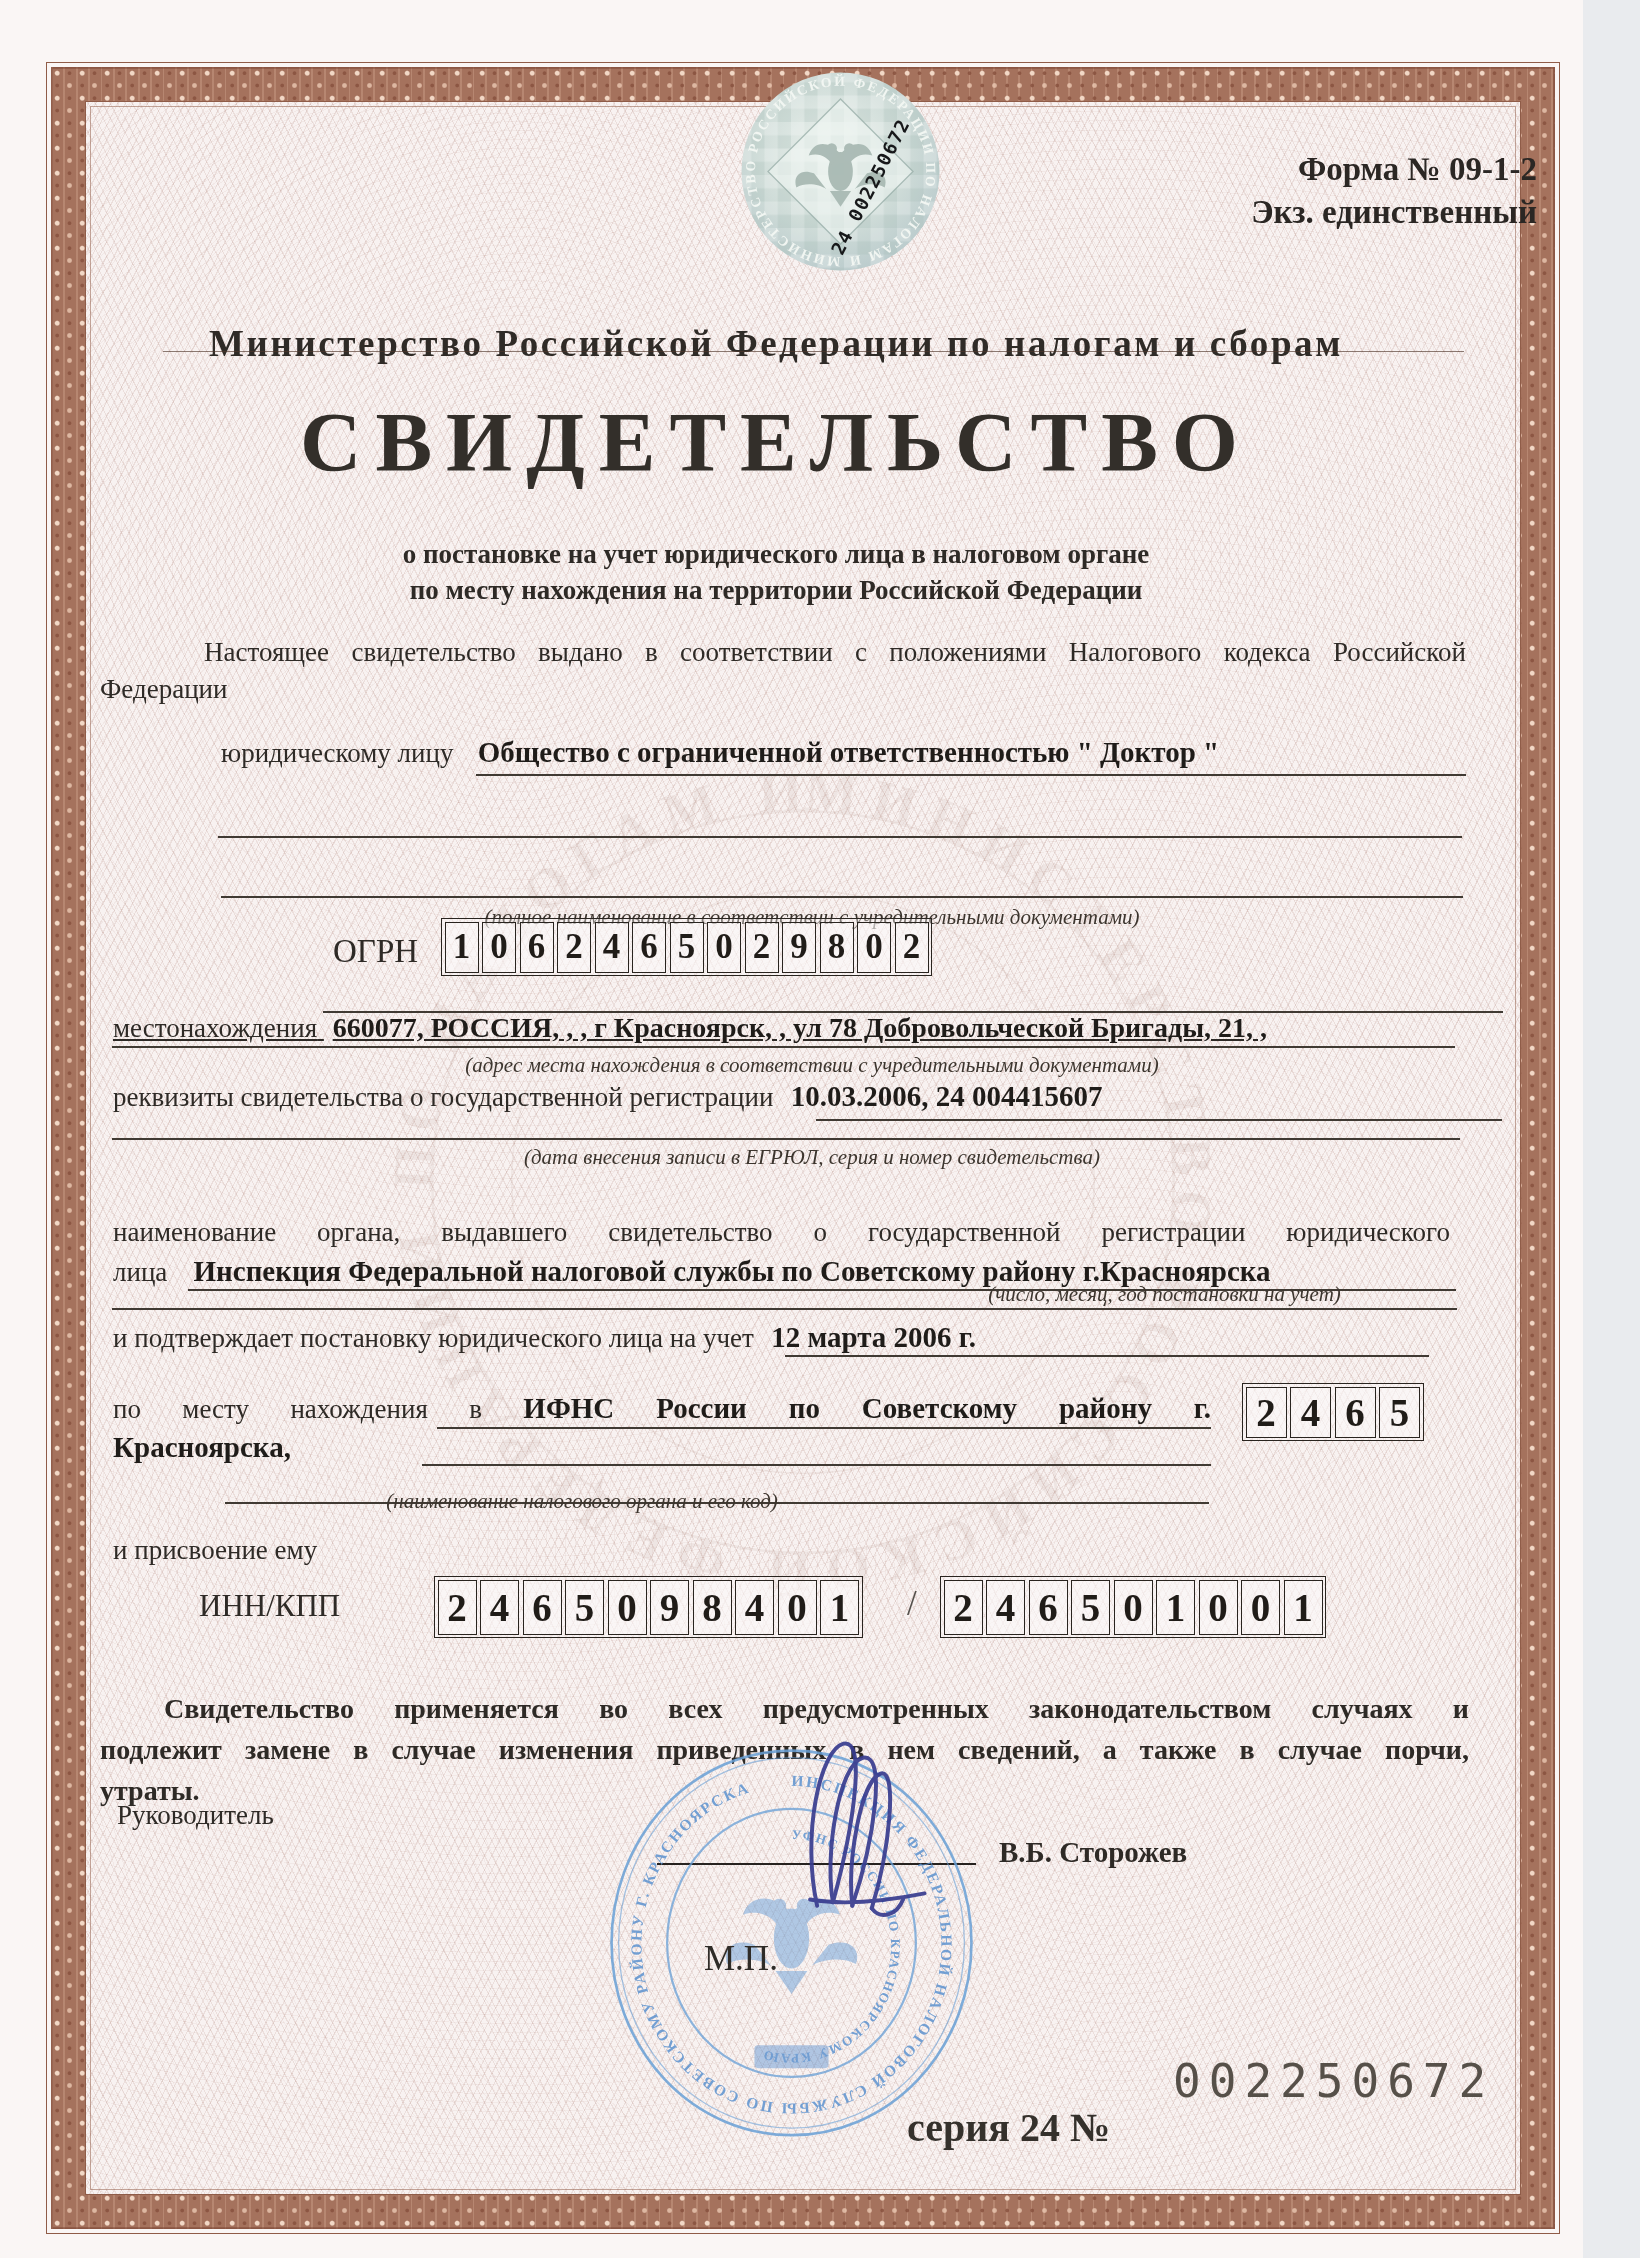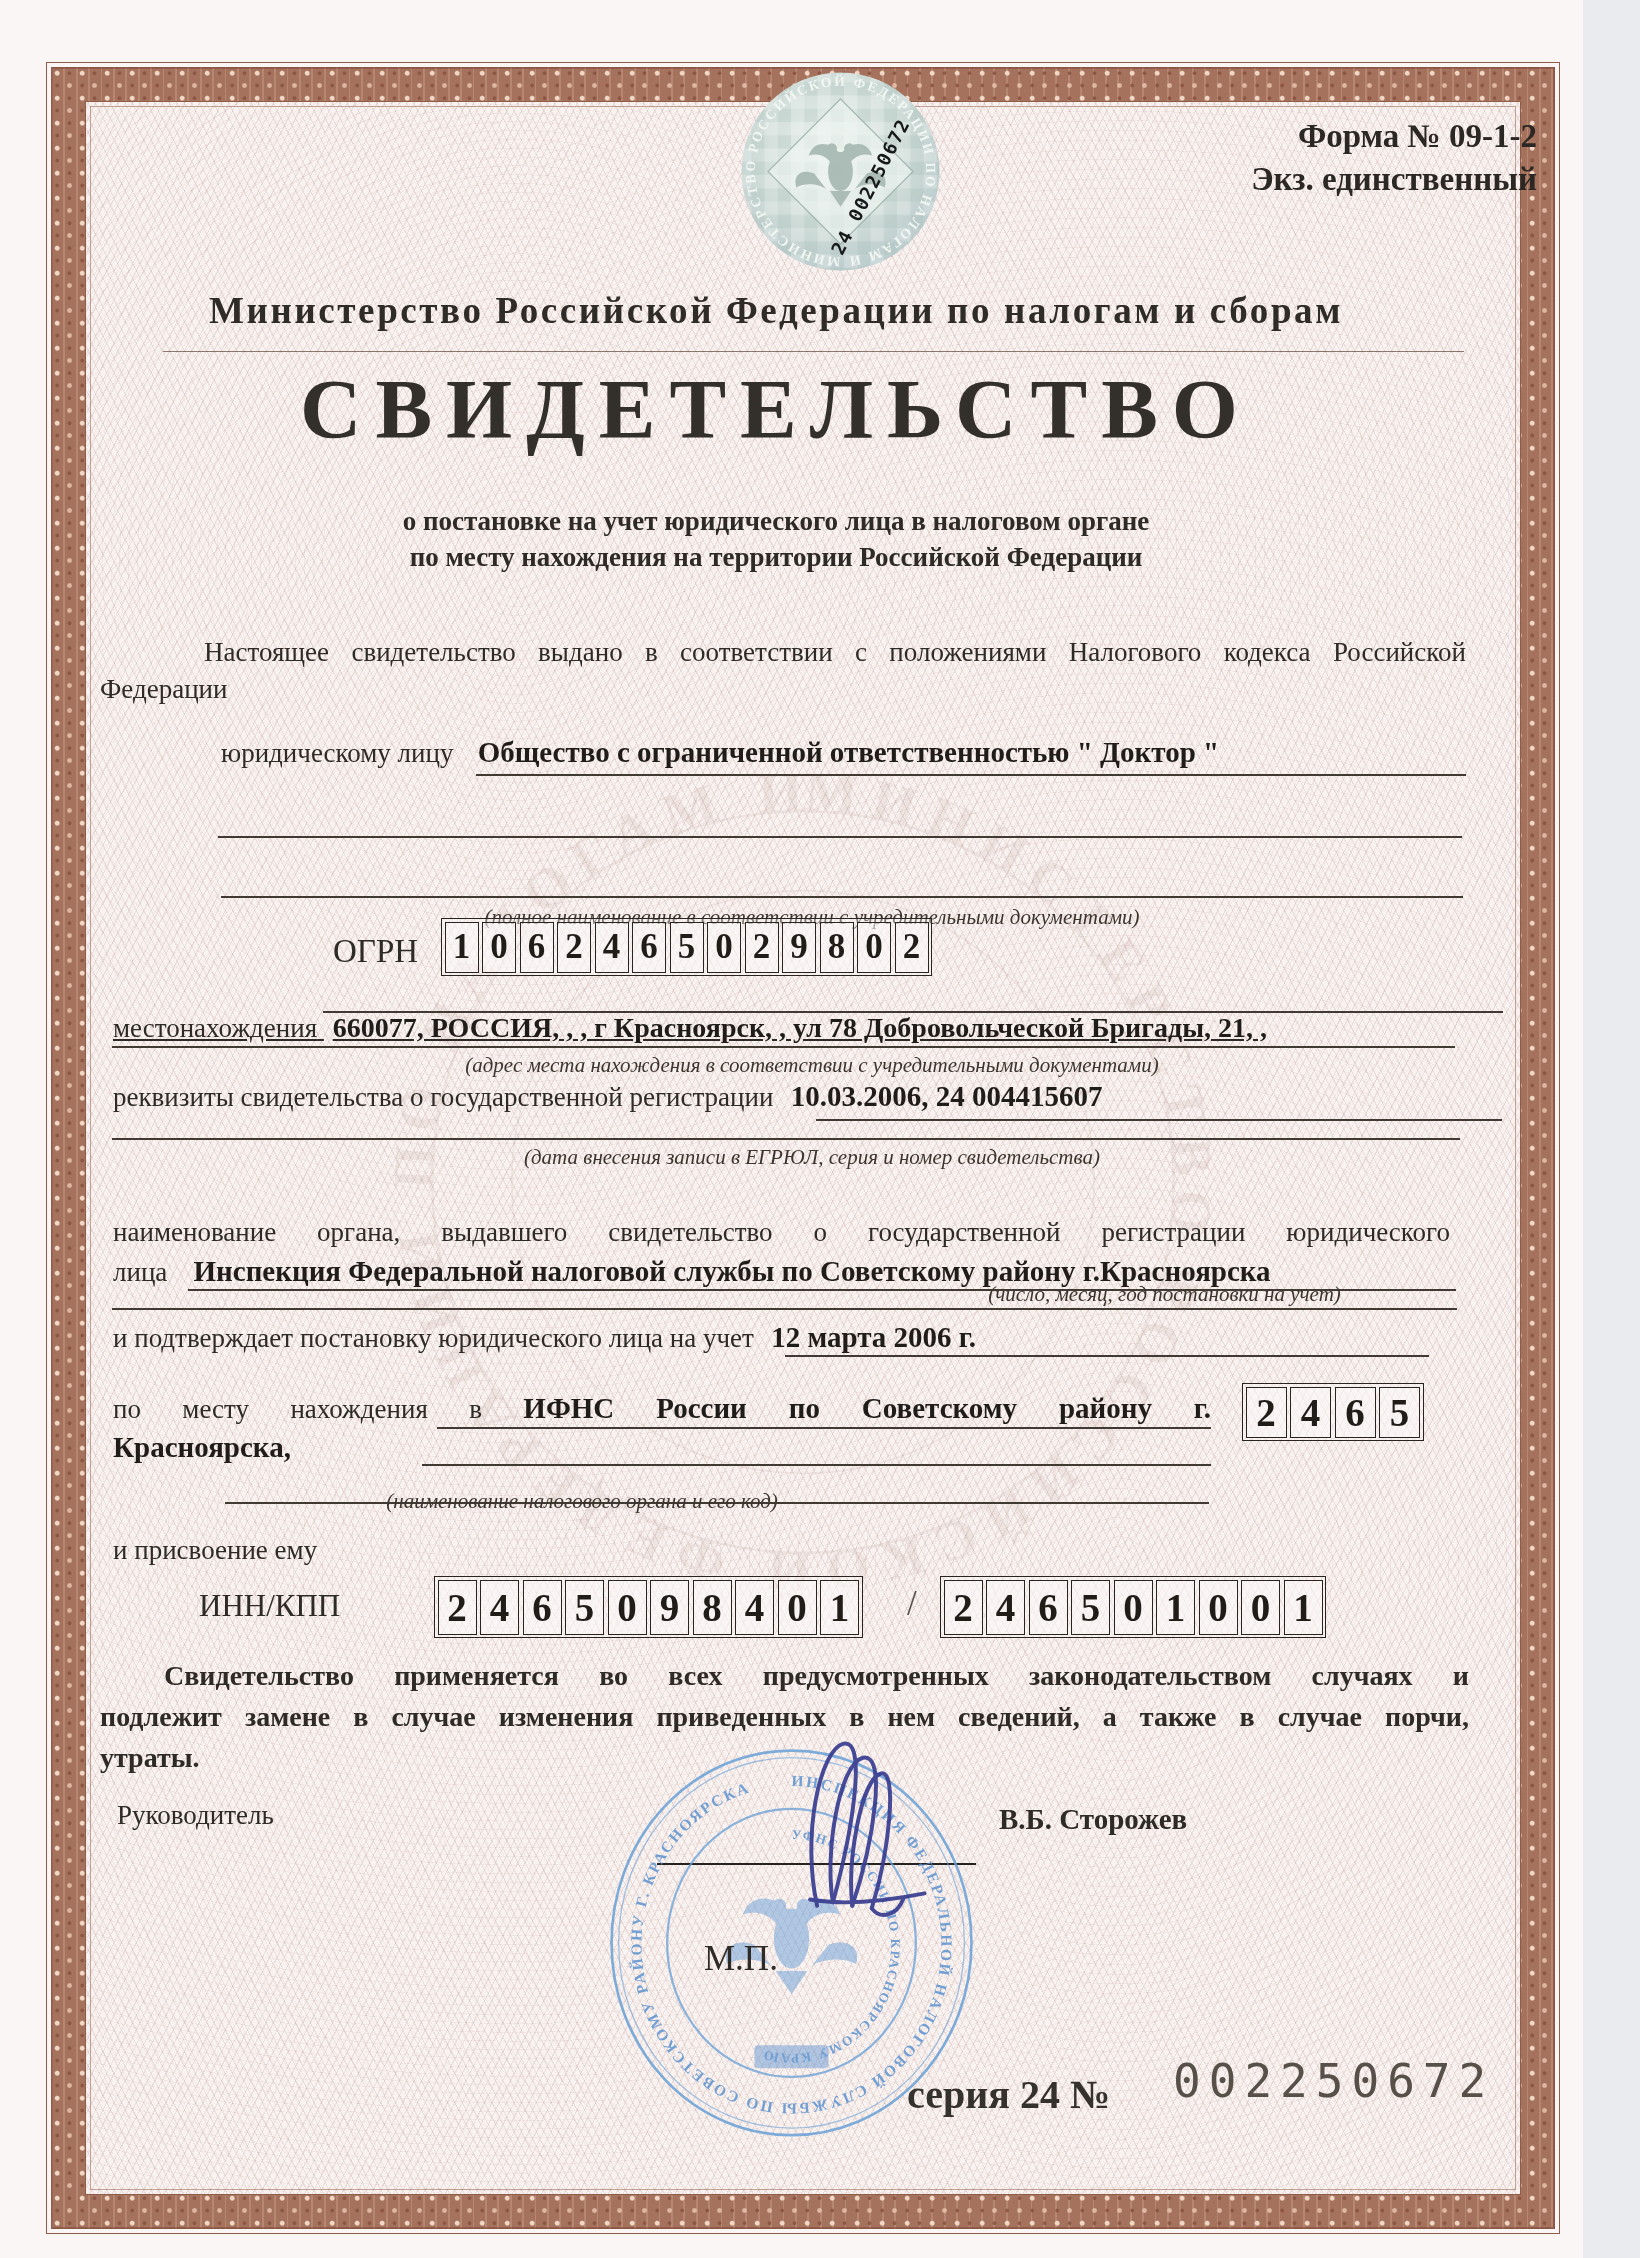--- a/index.html
+++ b/index.html
@@ -23,21 +23,21 @@
   .content-area{position:absolute;inset:34px;border:1.8px solid #8f5c48;box-sizing:border-box;
         background-color:#f8f2f1;
         background-image:
           repeating-linear-gradient(63deg, rgba(158,103,90,.14) 0 1.1px, transparent 1.1px 6.6px),
           repeating-linear-gradient(-63deg, rgba(158,103,90,.14) 0 1.1px, transparent 1.1px 6.6px),
           repeating-radial-gradient(circle at 30% 22%, rgba(158,103,90,.07) 0 0.9px, transparent 0.9px 8.8px),
           repeating-radial-gradient(circle at 72% 70%, rgba(158,103,90,.07) 0 0.9px, transparent 0.9px 9.7px);}
   .content-area::after{content:'';position:absolute;inset:3.5px;border:0.9px solid rgba(150,98,78,.55);pointer-events:none;}
 
   .abs{position:absolute;}
-  .b{font-weight:bold;}
+  .b{font-weight:bold;margin-top:33px;}
   .center{text-align:center;}
   .ul{position:absolute;height:1.8px;background:#403a33;}
   .ul.thin{height:0.9px;background:rgba(80,55,45,.65);}
   .cap{position:absolute;font-style:italic;font-size:21px;color:#3c352e;text-align:center;}
 
   .line31{font-size:27px;white-space:nowrap;}
   .val{font-weight:bold;color:#1f1c19;}
 
   .boxes{position:absolute;display:flex;gap:3.5px;border:1.8px solid #29241f;padding:2.6px;
          background:rgba(253,250,249,.35);}

